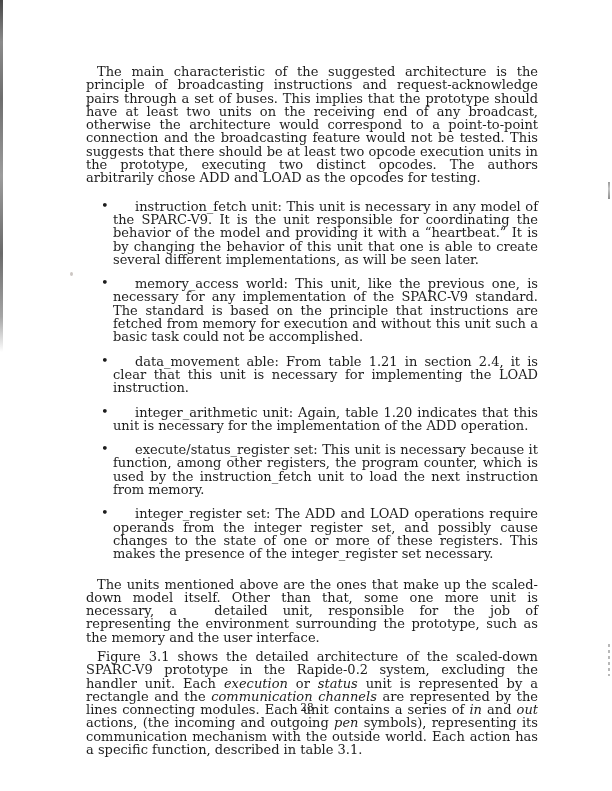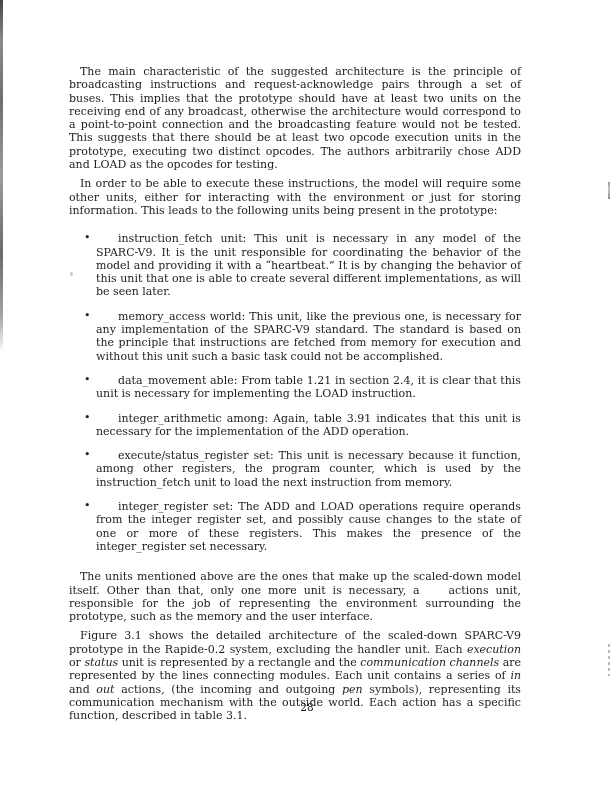--- a/index.html
+++ b/index.html
@@ -12,24 +12,24 @@
     position: relative;
     width: 612px;
     height: 791px;
     background: #ffffff;
     overflow: hidden;
     font-family: "DejaVu Serif", "Liberation Serif", serif;
     color: #1d1d1d;
   }
   .content {
     position: absolute;
-    left: 69px;
+    left: 86px;
     top: 59px;
     width: 452px;
-    font-size: 11px;
+    font-size: 13px;
     line-height: 13.3px;
     text-align: justify;
   }
   .para {
     margin: 6px 0;
     text-indent: 11px;
   }
   .unit-list {
     list-style: none;
     margin: 15px 0 17px 0;
@@ -93,32 +93,31 @@
 
   <div class="scan-strip-left"></div>
   <div class="scan-mark-right-upper"></div>
   <div class="scan-mark-right-lower"></div>
   <div class="scan-dot-left"></div>
 
   <div class="content">
 
     <p class="para">The main characteristic of the suggested architecture is the principle of broadcasting instructions and request-acknowledge pairs through a set of buses. This implies that the prototype should have at least two units on the receiving end of any broadcast, otherwise the architecture would correspond to a point-to-point connection and the broadcasting feature would not be tested. This suggests that there should be at least two opcode execution units in the prototype, executing two distinct opcodes. The authors arbitrarily chose ADD and LOAD as the opcodes for testing.</p>
 
-    <p class="para">In order to be able to execute these instructions, the model will require some other units, either for interacting with the environment or just for storing information. This leads to the following units being present in the prototype:</p>
 
     <ul class="unit-list">
       <li><span class="bullet-dot">•</span><span class="term">instruction_fetch unit:</span><span> This unit is necessary in any model of the SPARC-V9. It is the unit responsible for coordinating the behavior of the model and providing it with a “heartbeat.” It is by changing the behavior of this unit that one is able to create several different implementations, as will be seen later.</span></li>
       <li><span class="bullet-dot">•</span><span class="term">memory_access world:</span><span> This unit, like the previous one, is necessary for any implementation of the SPARC-V9 standard. The standard is based on the principle that instructions are fetched from memory for execution and without this unit such a basic task could not be accomplished.</span></li>
       <li><span class="bullet-dot">•</span><span class="term">data_movement able:</span><span> From table 1.21 in section 2.4, it is clear that this unit is necessary for implementing the LOAD instruction.</span></li>
-      <li><span class="bullet-dot">•</span><span class="term">integer_arithmetic among:</span><span> Again, table 3.91 indicates that this unit is necessary for the implementation of the ADD operation.</span></li>
+      <li><span class="bullet-dot">•</span><span class="term">integer_arithmetic unit:</span><span> Again, table 1.20 indicates that this unit is necessary for the implementation of the ADD operation.</span></li>
       <li><span class="bullet-dot">•</span><span class="term">execute/status_register set:</span><span> This unit is necessary because it function, among other registers, the program counter, which is used by the instruction_fetch unit to load the next instruction from memory.</span></li>
       <li><span class="bullet-dot">•</span><span class="term">integer_register set:</span><span> The ADD and LOAD operations require operands from the integer register set, and possibly cause changes to the state of one or more of these registers. This makes the presence of the integer_register set necessary.</span></li>
     </ul>
 
-    <p class="para"><span>The units mentioned above are the ones that make up the scaled-down model itself. Other than that, only one more unit is necessary, a </span><span class="term">actions unit</span><span>, responsible for the job of representing the environment surrounding the prototype, such as the memory and the user interface.</span></p>
+    <p class="para"><span>The units mentioned above are the ones that make up the scaled-down model itself. Other than that, some one more unit is necessary, a </span><span class="term">detailed unit</span><span>, responsible for the job of representing the environment surrounding the prototype, such as the memory and the user interface.</span></p>
 
     <p class="para"><span>Figure 3.1 shows the detailed architecture of the scaled-down SPARC-V9 prototype in the Rapide-0.2 system, excluding the handler unit. Each </span><i>execution</i><span> or </span><i>status</i><span> unit is represented by a rectangle and the </span><i>communication channels</i><span> are represented by the lines connecting modules. Each unit contains a series of </span><i>in</i><span> and </span><i>out</i><span> actions, (the incoming and outgoing </span><i>pen</i><span> symbols), representing its communication mechanism with the outside world. Each action has a specific function, described in table 3.1.</span></p>
 
   </div>
 
   <div class="page-number">28</div>
 
 </div>
 
 </body></html>

